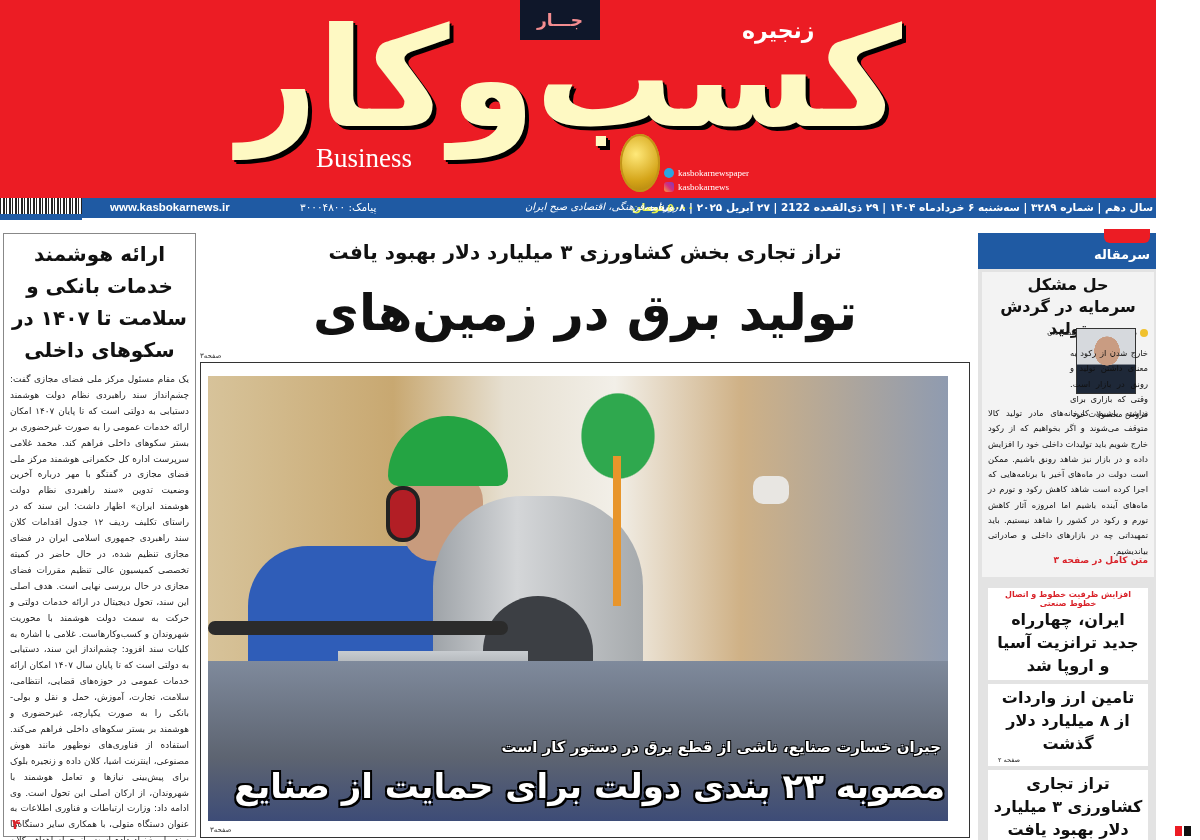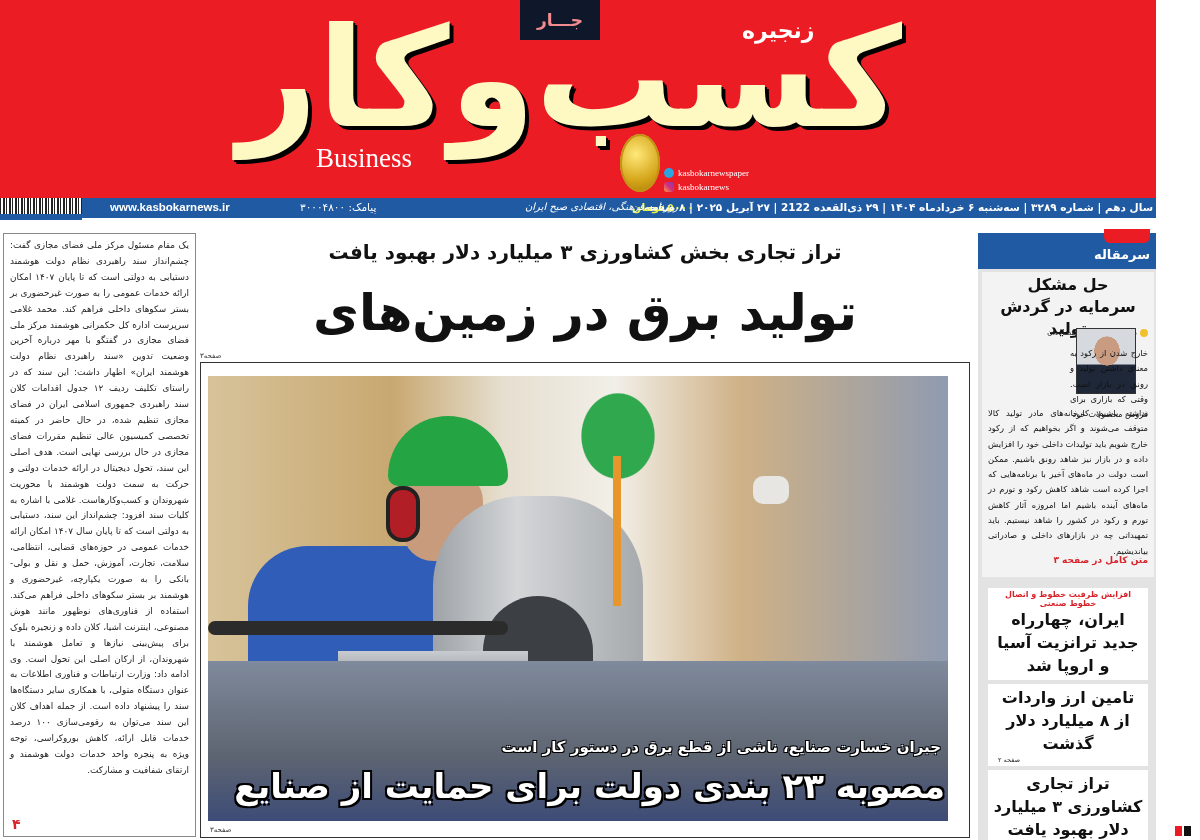--- a/index.html
+++ b/index.html
@@ -115,20 +115,21 @@
   <span class="ib-issue">سال دهم | شماره ۳۲۸۹ | سه‌شنبه ۶ خرداد‌ماه ۱۴۰۴ | ۲۹ ذی‌القعده 2122 | ۲۷ آبریل ۲۰۲۵ | ۸ صفحه</span>
   <span class="ib-price">۵۰۰۰ تومان</span>
   <span class="ib-slogan">روزنامه فرهنگی، اقتصادی صبح ایران</span>
   <span class="ib-sms">پیامک: ۳۰۰۰۴۸۰۰</span>
   <span class="ib-url">www.kasbokarnews.ir</span>
 </div>
 <div class="barcode"></div>
 <div class="barcode-digits"></div>
 
 <div class="leftcol">
+  <h2>ارائه هوشمند خدمات بانکی و سلامت تا ۱۴۰۷ در سکوهای داخلی</h2>
   <p>یک مقام مسئول مرکز ملی فضای مجازی گفت: چشم‌انداز سند راهبردی نظام دولت هوشمند دستیابی به دولتی است که تا پایان ۱۴۰۷ امکان ارائه خدمات عمومی را به صورت غیرحضوری بر بستر سکوهای داخلی فراهم کند. محمد غلامی سرپرست اداره کل حکمرانی هوشمند مرکز ملی فضای مجازی در گفتگو با مهر درباره آخرین وضعیت تدوین «سند راهبردی نظام دولت هوشمند ایران» اظهار داشت: این سند که در راستای تکلیف ردیف ۱۲ جدول اقدامات کلان سند راهبردی جمهوری اسلامی ایران در فضای مجازی تنظیم شده، در حال حاضر در کمیته تخصصی کمیسیون عالی تنظیم مقررات فضای مجازی در حال بررسی نهایی است. هدف اصلی این سند، تحول دیجیتال در ارائه خدمات دولتی و حرکت به سمت دولت هوشمند با محوریت شهروندان و کسب‌وکارهاست. غلامی با اشاره به کلیات سند افزود: چشم‌انداز این سند، دستیابی به دولتی است که تا پایان سال ۱۴۰۷ امکان ارائه خدمات عمومی در حوزه‌های قضایی، انتظامی، سلامت، تجارت، آموزش، حمل و نقل و بولی-بانکی را به صورت یکپارچه، غیرحضوری و هوشمند بر بستر سکوهای داخلی فراهم می‌کند. استفاده از فناوری‌های نوظهور مانند هوش مصنوعی، اینترنت اشیا، کلان داده و زنجیره بلوک برای پیش‌بینی نیازها و تعامل هوشمند با شهروندان، از ارکان اصلی این تحول است. وی ادامه داد: وزارت ارتباطات و فناوری اطلاعات به عنوان دستگاه متولی، با همکاری سایر دستگاه‌ها سند را پیشنهاد داده است. از جمله اهداف کلان این سند می‌توان به رقومی‌سازی ۱۰۰ درصد خدمات قابل ارائه، کاهش بوروکراسی، توجه ویژه به پنجره واحد خدمات دولت هوشمند و ارتقای شفافیت و مشارکت.</p>
   <span class="end-mark">۴</span>
 </div>
 
 <div class="kicker">تراز تجاری بخش کشاورزی ۳ میلیارد دلار بهبود یافت</div>
 <div class="headline">تولید برق در زمین‌های کشاورزی راکد</div>
 <div class="pageref" style="left:200px;top:352px;">صفحه۳</div>
 
 <div class="photo-frame"></div>
 <div class="photo">

